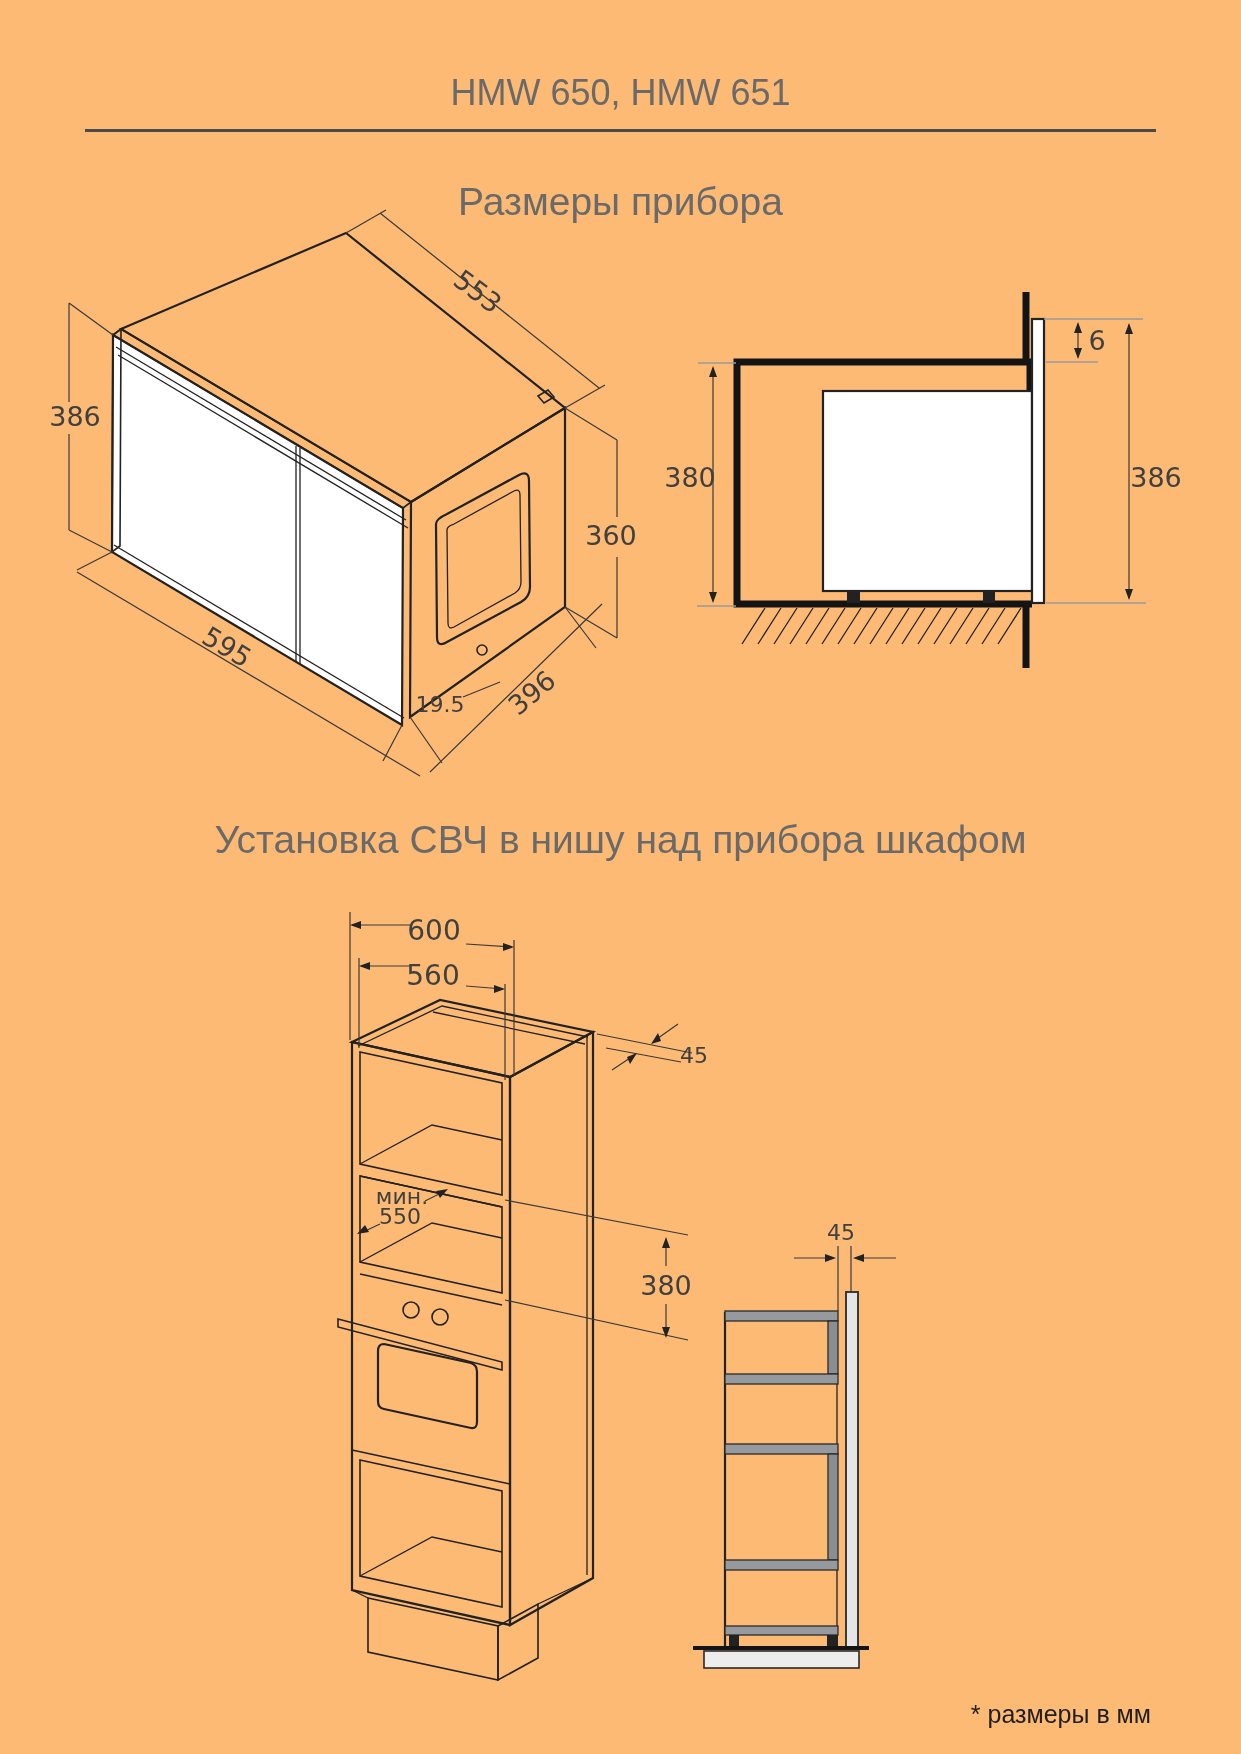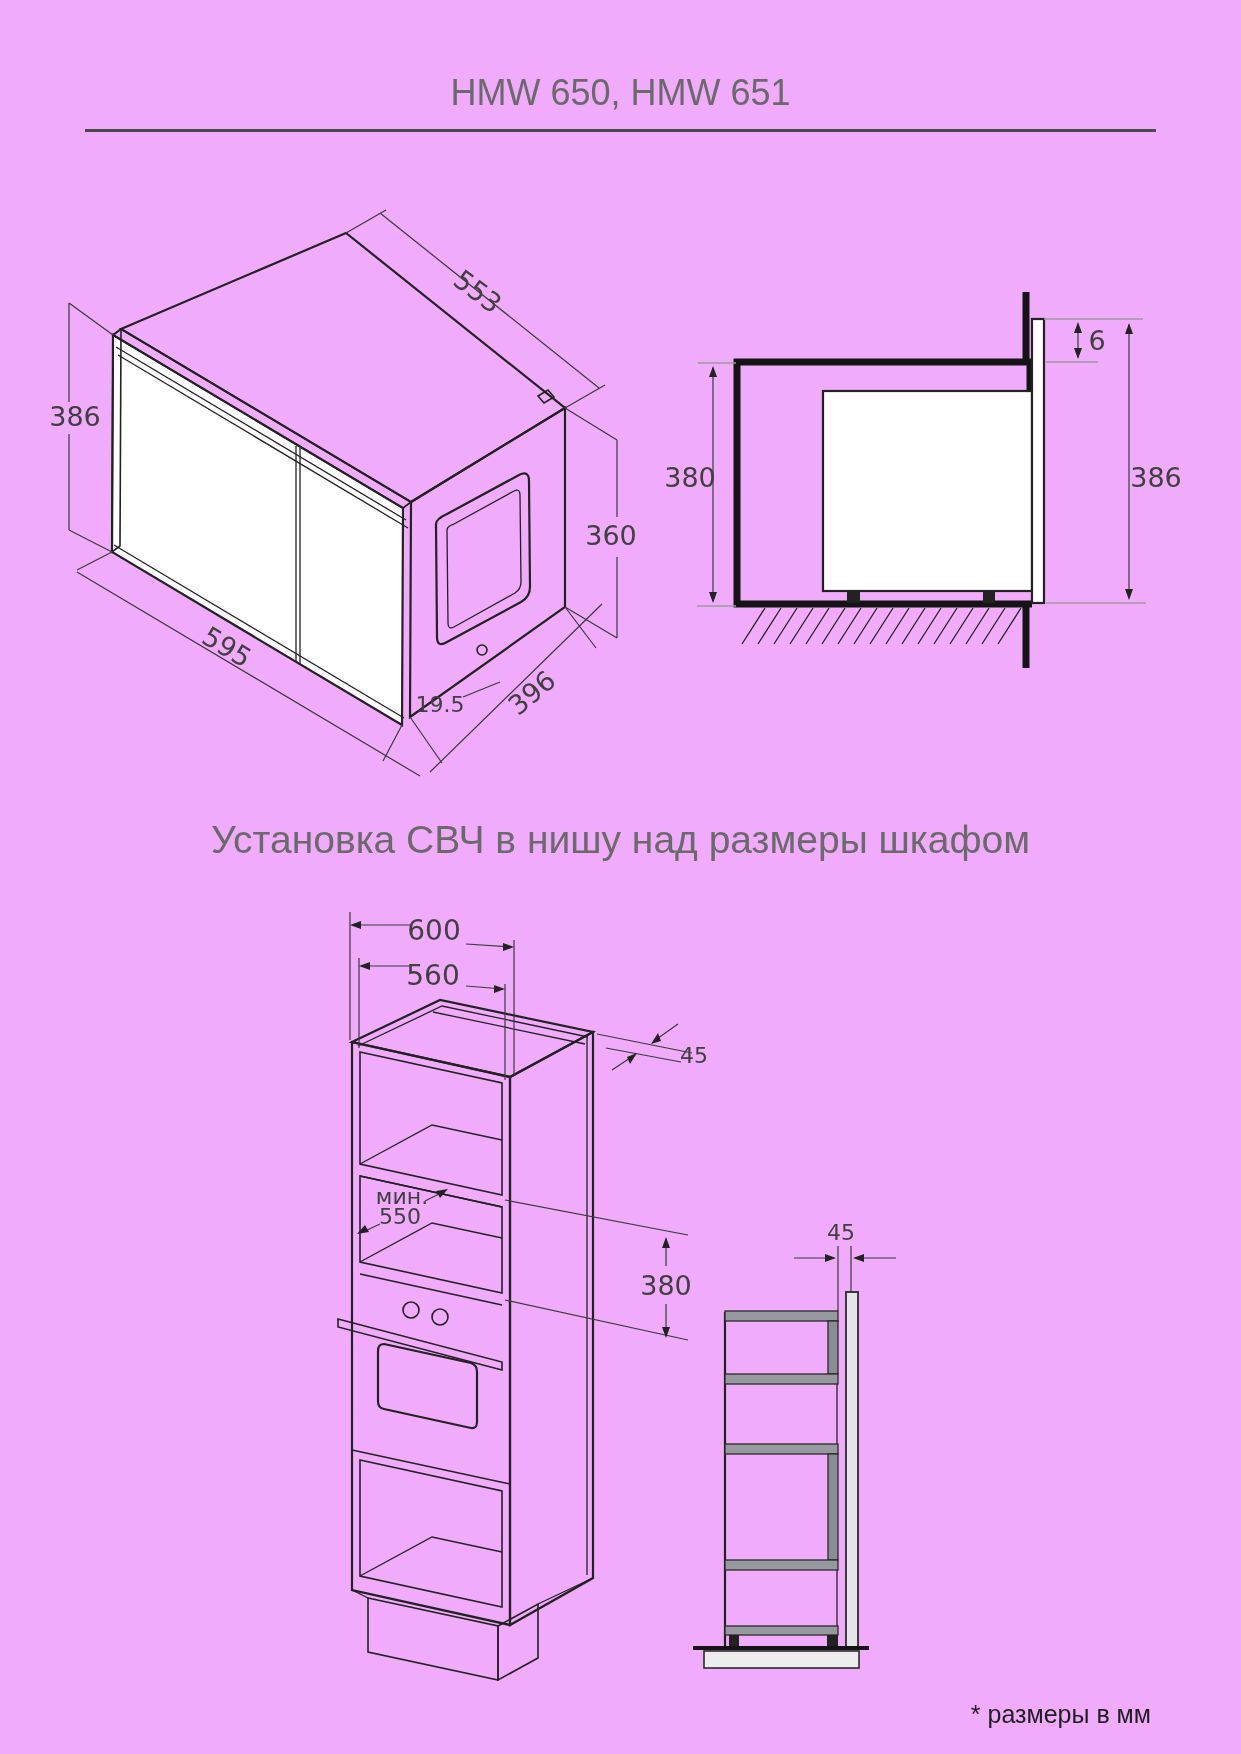--- a/index.html
+++ b/index.html
@@ -1,16 +1,16 @@
 <!DOCTYPE html>
 <html><head>
 <meta charset="utf-8">
 <style>
   html,body{margin:0;padding:0;background:#fff;}
-  #page{position:relative;width:1241px;height:1754px;background:#f0abfc;overflow:hidden;
+  #page{position:relative;width:1241px;height:1754px;background:#fdba74;overflow:hidden;
         font-family:"Liberation Sans", sans-serif;}
   .heading{position:absolute;left:0;width:1241px;text-align:center;color:#6a6a6a;
            font-family:"Liberation Sans", sans-serif;font-weight:400;}
   #doc-title{top:72px;font-size:36px;}
   #h-dims{top:180px;font-size:39px;}
   #h-install{top:818px;font-size:39px;}
   #top-rule{position:absolute;left:85px;top:129px;width:1071px;height:3px;background:#4a4a4a;}
   #footnote{position:absolute;right:90px;top:1660px;font-size:25px;color:#1f1f1f;
             font-family:"Liberation Sans", sans-serif;margin-top:40px;}
   svg{position:absolute;left:0;top:0;}
@@ -31,21 +31,22 @@
   .lt-panel{fill:#e4e5e6;stroke:#2a2a2a;stroke-width:1.8;}
   .plinth{fill:#ededed;stroke:#2a2a2a;stroke-width:1.6;}
 </style>
 </head>
 <body>
 
 <div id="page">
 
   <div id="doc-title" class="heading">HMW 650, HMW 651</div>
   <div id="top-rule"></div>
-  <div id="h-install" class="heading">Установка СВЧ в нишу над размеры шкафом</div>
+  <div id="h-dims" class="heading">Размеры прибора</div>
+  <div id="h-install" class="heading">Установка СВЧ в нишу над прибора шкафом</div>
   <div id="footnote">* размеры в мм</div>
 
   <svg width="1241" height="1754" viewBox="0 0 1241 1754">
 
     <g>
 
       <polygon class="ln2" points="121,329 346,233 565,408 411,502"></polygon>
 
       <polygon class="ln2" points="411,502 565,408 565,607 410,717"></polygon>
 

